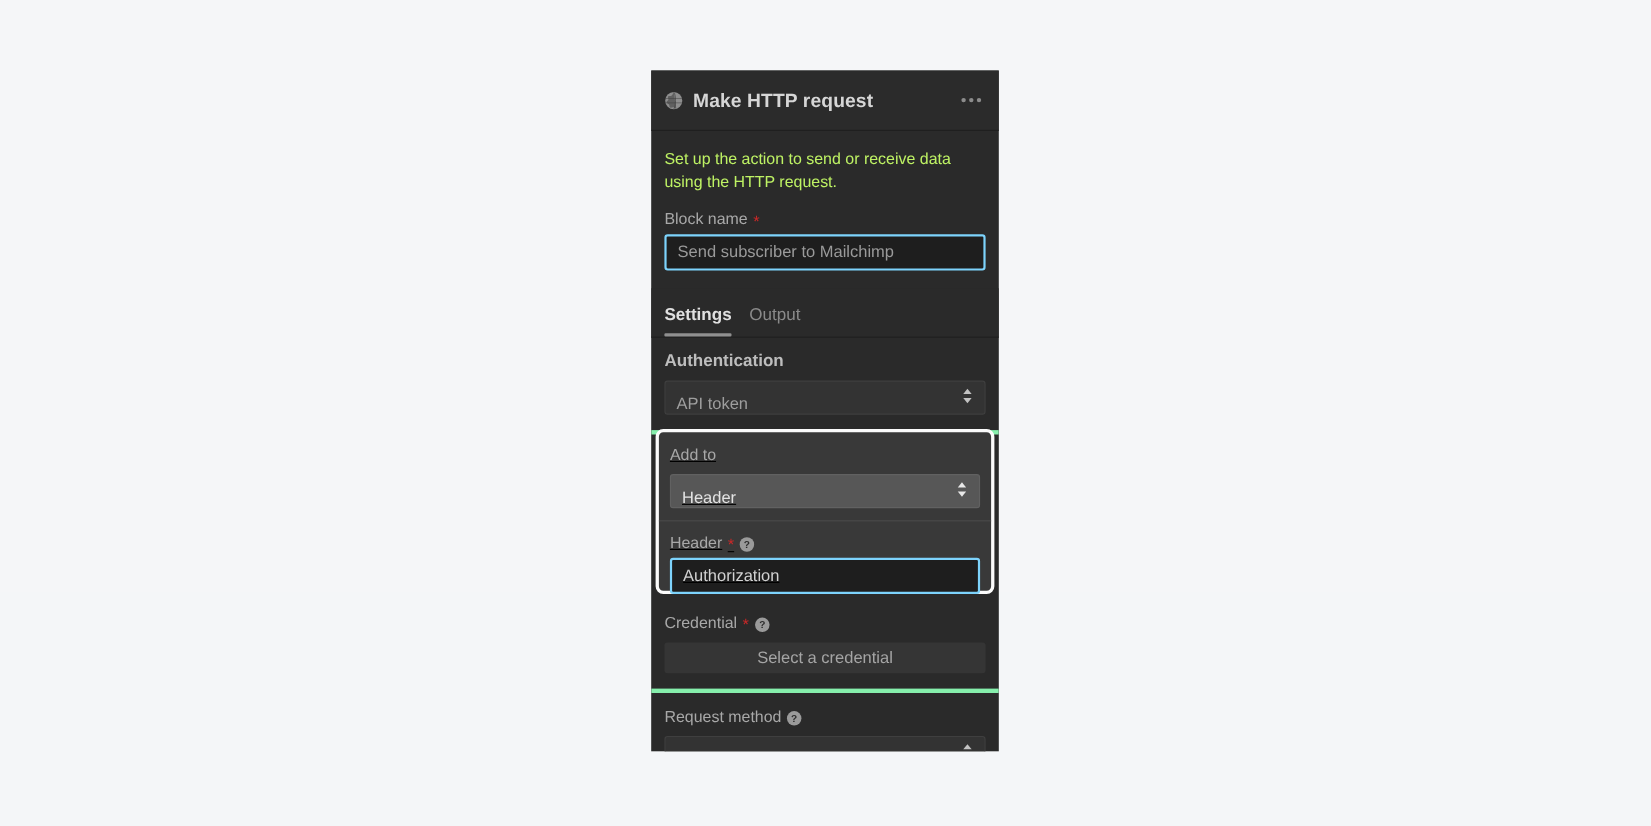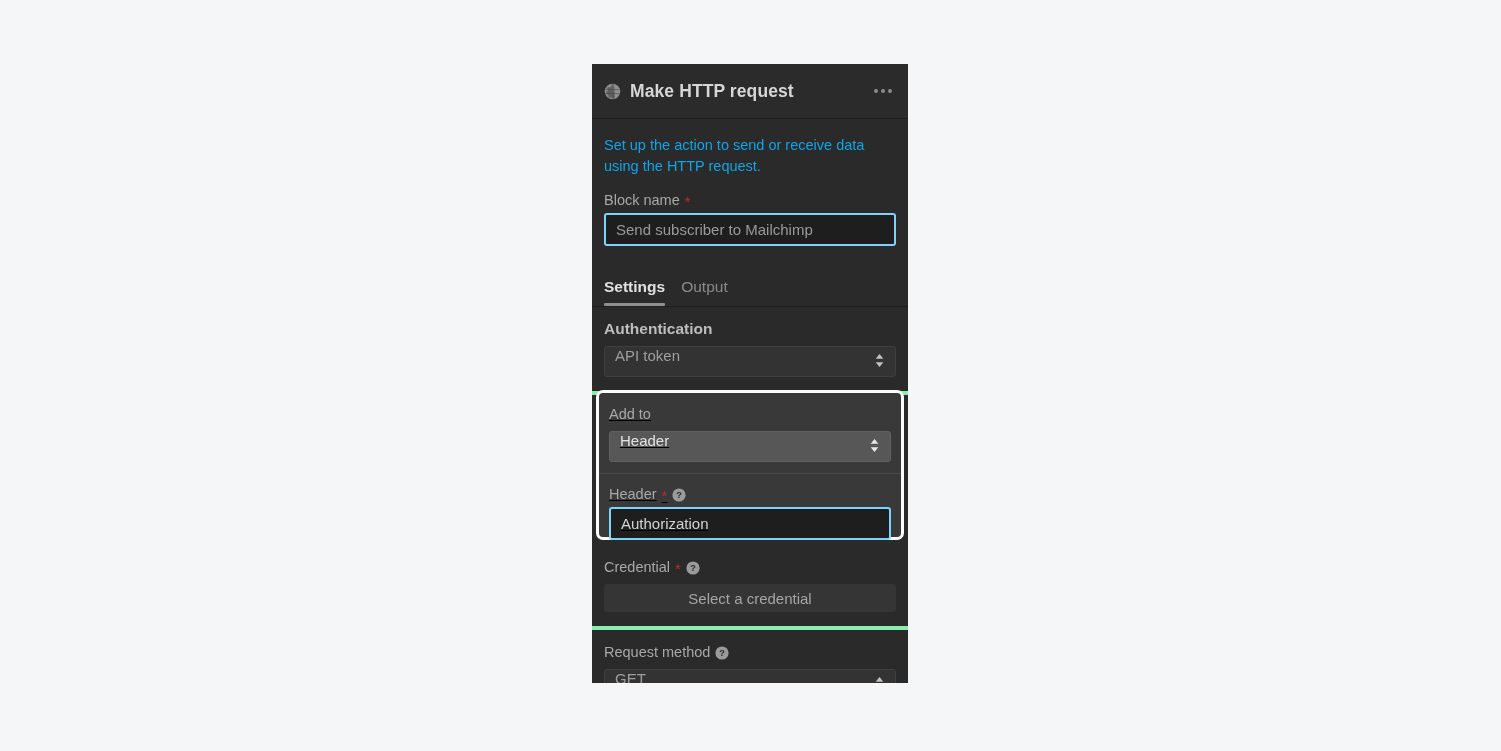--- a/index.html
+++ b/index.html
@@ -65,21 +65,21 @@
     cursor: pointer;
   }
   .kebab i {
     display: block;
     width: 4px;
     height: 4px;
     border-radius: 50%;
     background: #8c8c8c;
   }
   .desc {
-    color: #0ea5e9;
+    color: #bef264;
     font-size: 14.5px;
     line-height: 21px;
     padding: 16px 12px 0 12px;
   }
 
   
   .field-label {
     color: #a8a8a8;
     font-size: 14.5px;
     display: flex;
@@ -123,21 +123,21 @@
 
   .select {
     margin-top: 8px;
     height: 31px;
     background: #333333;
     border: 1px solid #3f3f3f;
     border-radius: 3px;
     color: #9e9e9e;
     font-size: 15px;
     display: flex;
-    align-items: flex-start;
+    align-items: flex-end;
     padding: 0 10px;
     box-sizing: border-box;
     position: relative;
     cursor: pointer;
   }
   .select .spin {
     position: absolute;
     right: 10px;
     top: 50%;
     transform: translateY(-50%);

